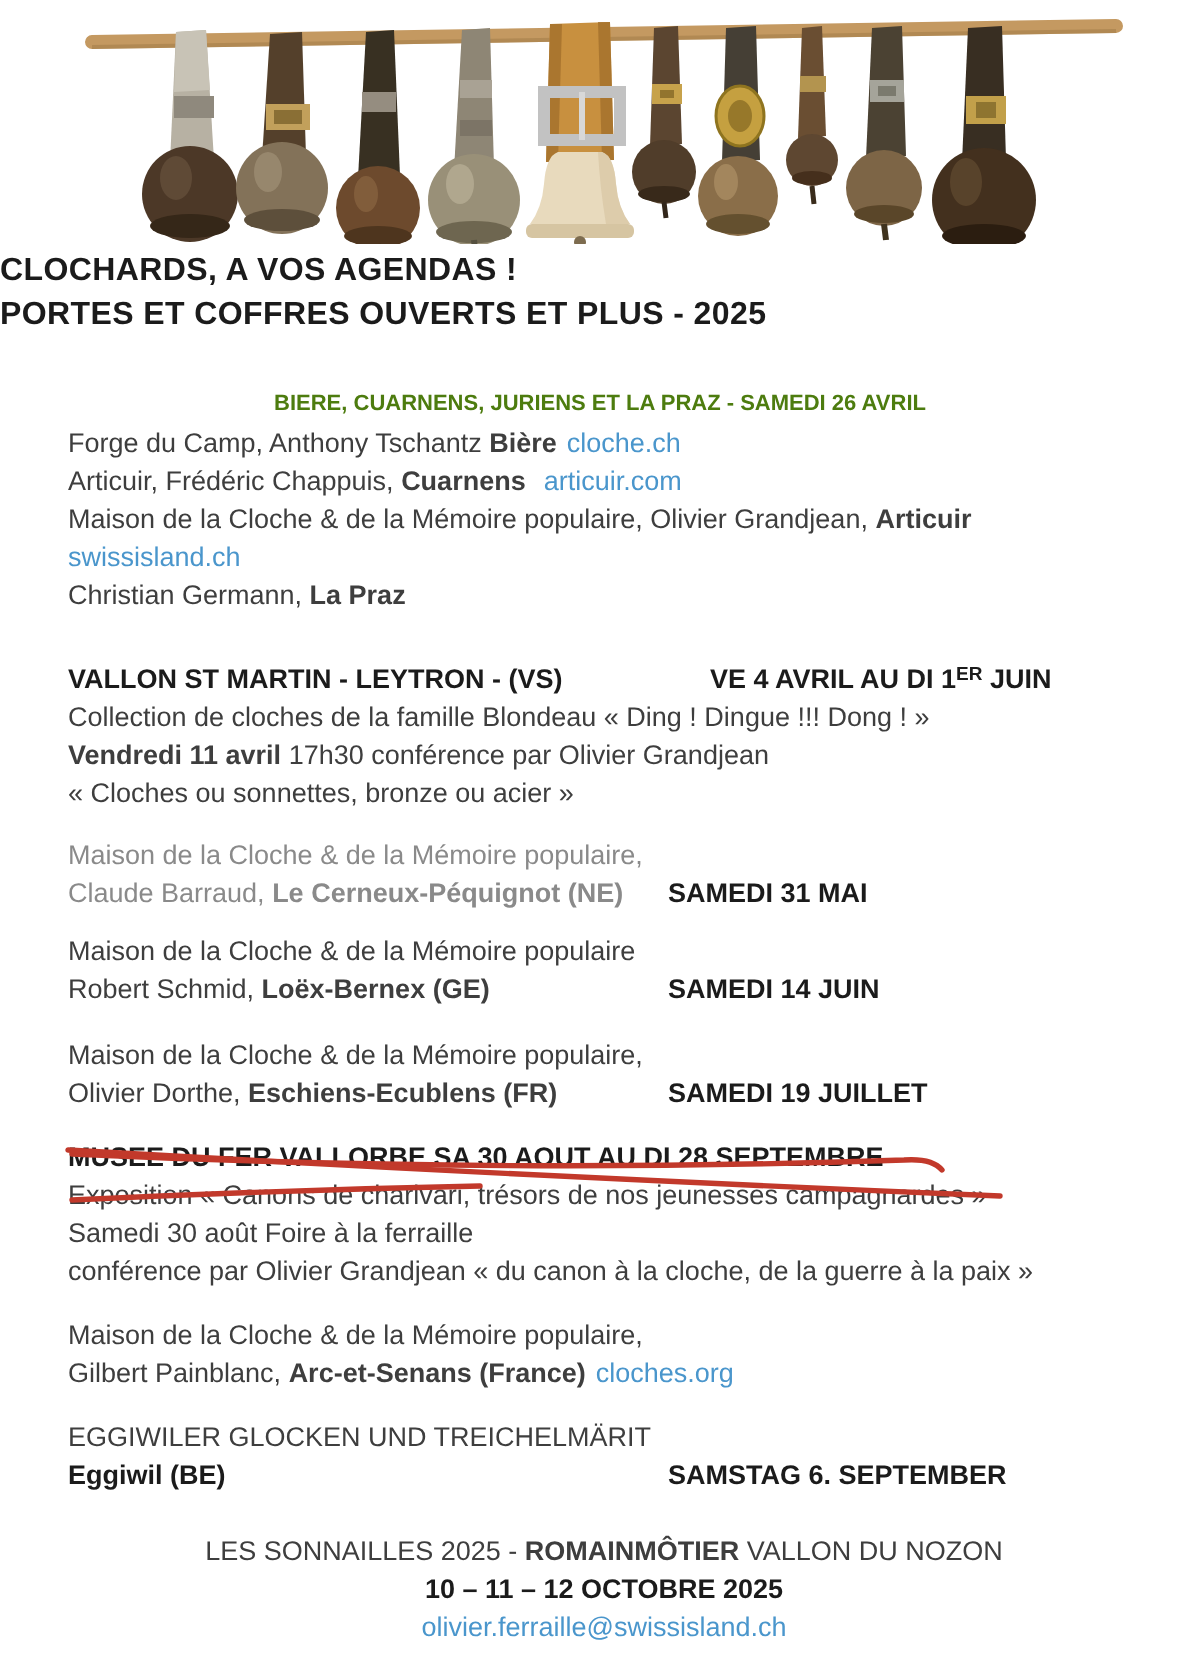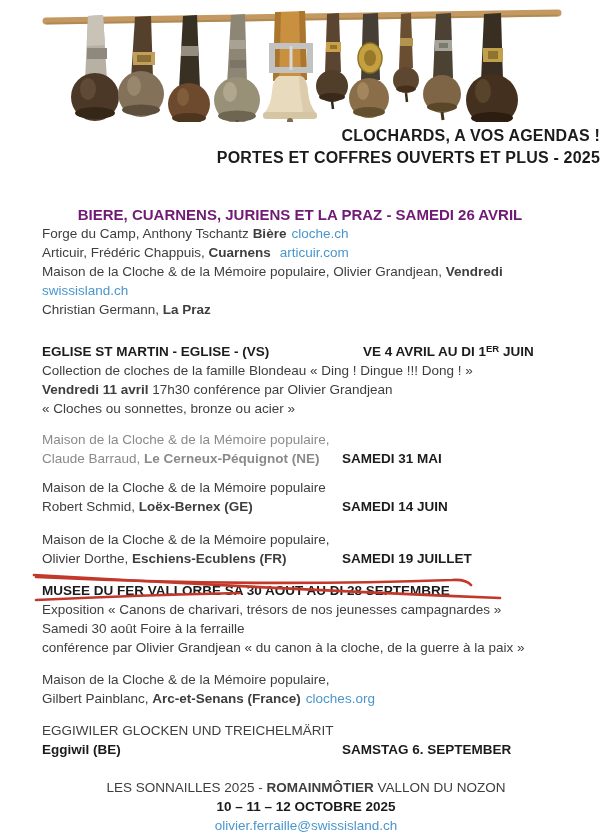--- a/index.html
+++ b/index.html
@@ -1,21 +1,21 @@
 <!DOCTYPE html>
 <html style="--link: #4a96cc; --strike: #c2392b; --muted: #8a8a8a;"><head>
 <meta charset="utf-8">
 <style>
   html,body{margin:0;padding:0;background:#ffffff;}
   body{width:600px;height:835px;font-family:"Liberation Sans","DejaVu Sans",sans-serif;color:#3e3e3e;}
   .doc{position:relative;width:600px;height:835px;overflow:hidden;background:#fff;}
   .banner{display:block;}
-  .title-block{margin-top:3px;text-align:right;font-weight:700;font-size:16px;line-height:22px;color:#1b1b1b;letter-spacing:.2px;}
-  .sec-header{margin-top:36px;text-align:center;font-weight:700;font-size:15px;line-height:19px;color:#701a75;}
-  .content{padding:0 30px 0 42px;font-size:13.5px;line-height:19px;}
+  .title-block{margin-top:3px;text-align:left;font-weight:700;font-size:16px;line-height:22px;color:#1b1b1b;letter-spacing:.2px;}
+  .sec-header{margin-top:24px;text-align:center;font-weight:700;font-size:11px;line-height:19px;color:#4d7c0f;}
+  .content{padding:0 30px 0 22px;font-size:13.5px;line-height:19px;margin-left:12px;}
   .line{min-height:19px;}
   .b{font-weight:700;color:inherit;}
   .dk{color:#1b1b1b;}
   .link{color:var(--link,#4a96cc);cursor:pointer;}
   .gap-l{margin-left:5px;}
   .gap-xl{margin-left:9px;}
   .muted{color:var(--muted,#8a8a8a);}
   .evrow{position:relative;}
   .date{position:absolute;left:300px;top:0;font-weight:700;color:#1b1b1b;white-space:nowrap;}
   .date-leytron{left:321px;text-align:right;}
@@ -134,28 +134,28 @@
     <div>PORTES ET COFFRES OUVERTS ET PLUS - 2025</div>
   </div>
 
   <div class="sec-header">BIERE, CUARNENS, JURIENS ET LA PRAZ - SAMEDI 26 AVRIL</div>
 
   <div class="content">
 
     <section>
       <div class="line"><span>Forge du Camp, Anthony Tschantz </span><span class="b">Bière</span><span class="link gap-l">cloche.ch</span></div>
       <div class="line"><span>Articuir, Frédéric Chappuis, </span><span class="b">Cuarnens</span><span class="link gap-xl">articuir.com</span></div>
-      <div class="line"><span>Maison de la Cloche &amp; de la Mémoire populaire, Olivier Grandjean, </span><span class="b">Vendredi</span></div>
+      <div class="line"><span>Maison de la Cloche &amp; de la Mémoire populaire, Olivier Grandjean, </span><span class="b">Articuir</span></div>
       <div class="line"><span class="link">swissisland.ch</span></div>
       <div class="line"><span>Christian Germann, </span><span class="b">La Praz</span></div>
     </section>
 
     <section class="gap-a">
       <div class="line evrow">
-        <span class="b dk">EGLISE ST MARTIN - EGLISE - (VS)</span>
+        <span class="b dk">VALLON ST MARTIN - LEYTRON - (VS)</span>
         <span class="date date-leytron"><span>VE 4 AVRIL AU DI 1</span><span class="sup">ER</span><span> JUIN</span></span>
       </div>
       <div class="line">Collection de cloches de la famille Blondeau « Ding ! Dingue !!! Dong ! »</div>
       <div class="line"><span class="b">Vendredi 11 avril</span><span> 17h30 conférence par Olivier Grandjean</span></div>
       <div class="line">« Cloches ou sonnettes, bronze ou acier »</div>
     </section>
 
     <section class="gap-b muted">
       <div class="line">Maison de la Cloche &amp; de la Mémoire populaire,</div>
       <div class="line evrow">

